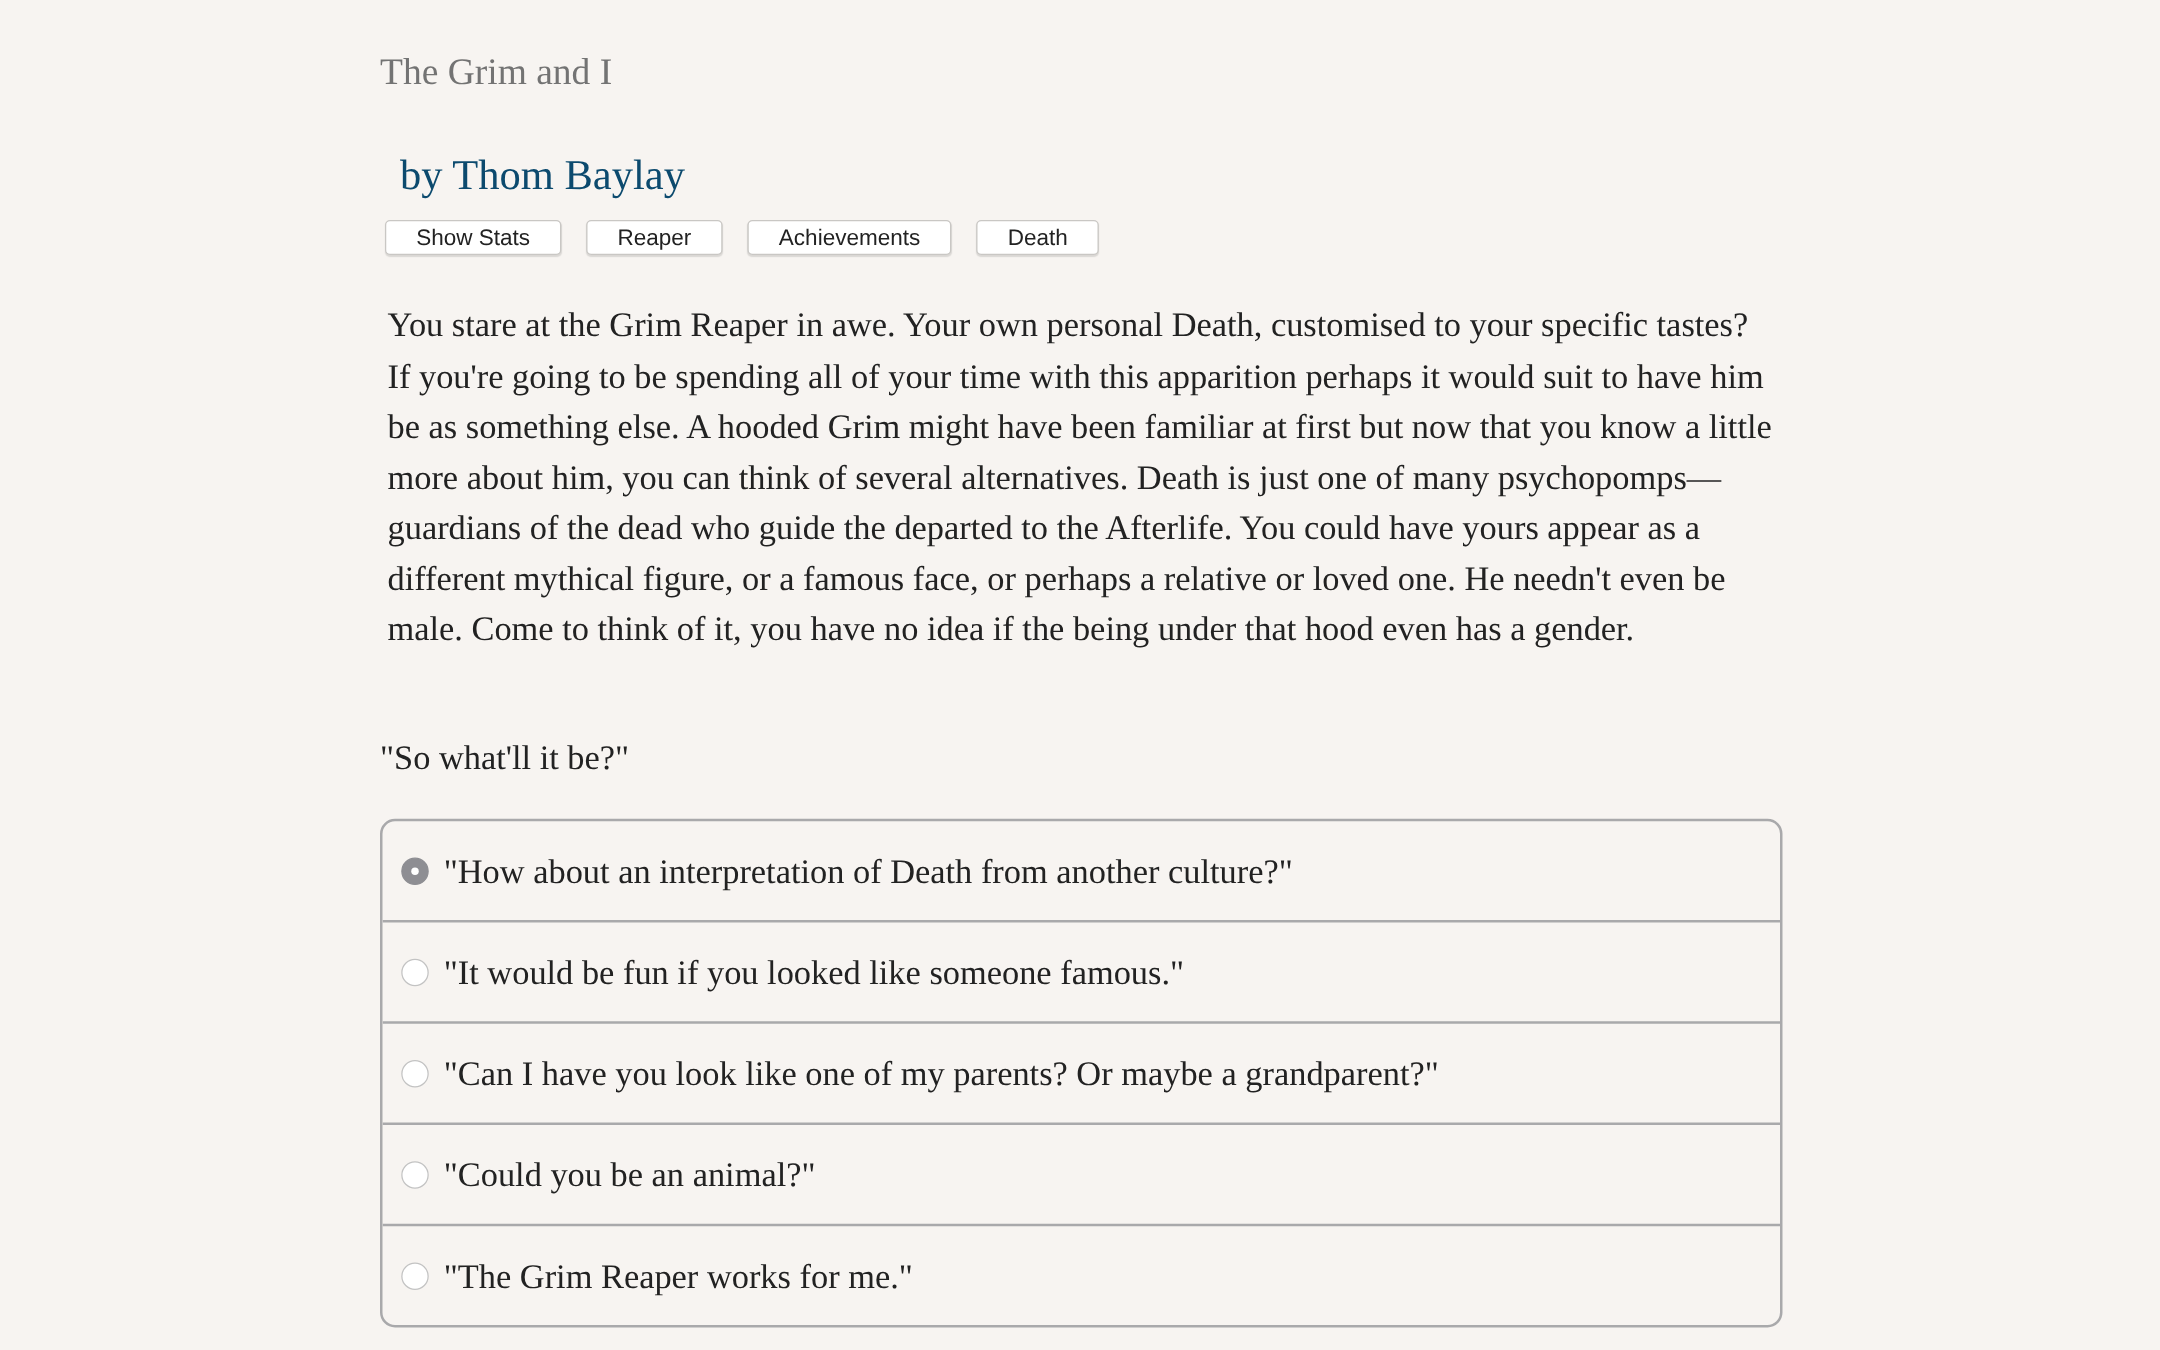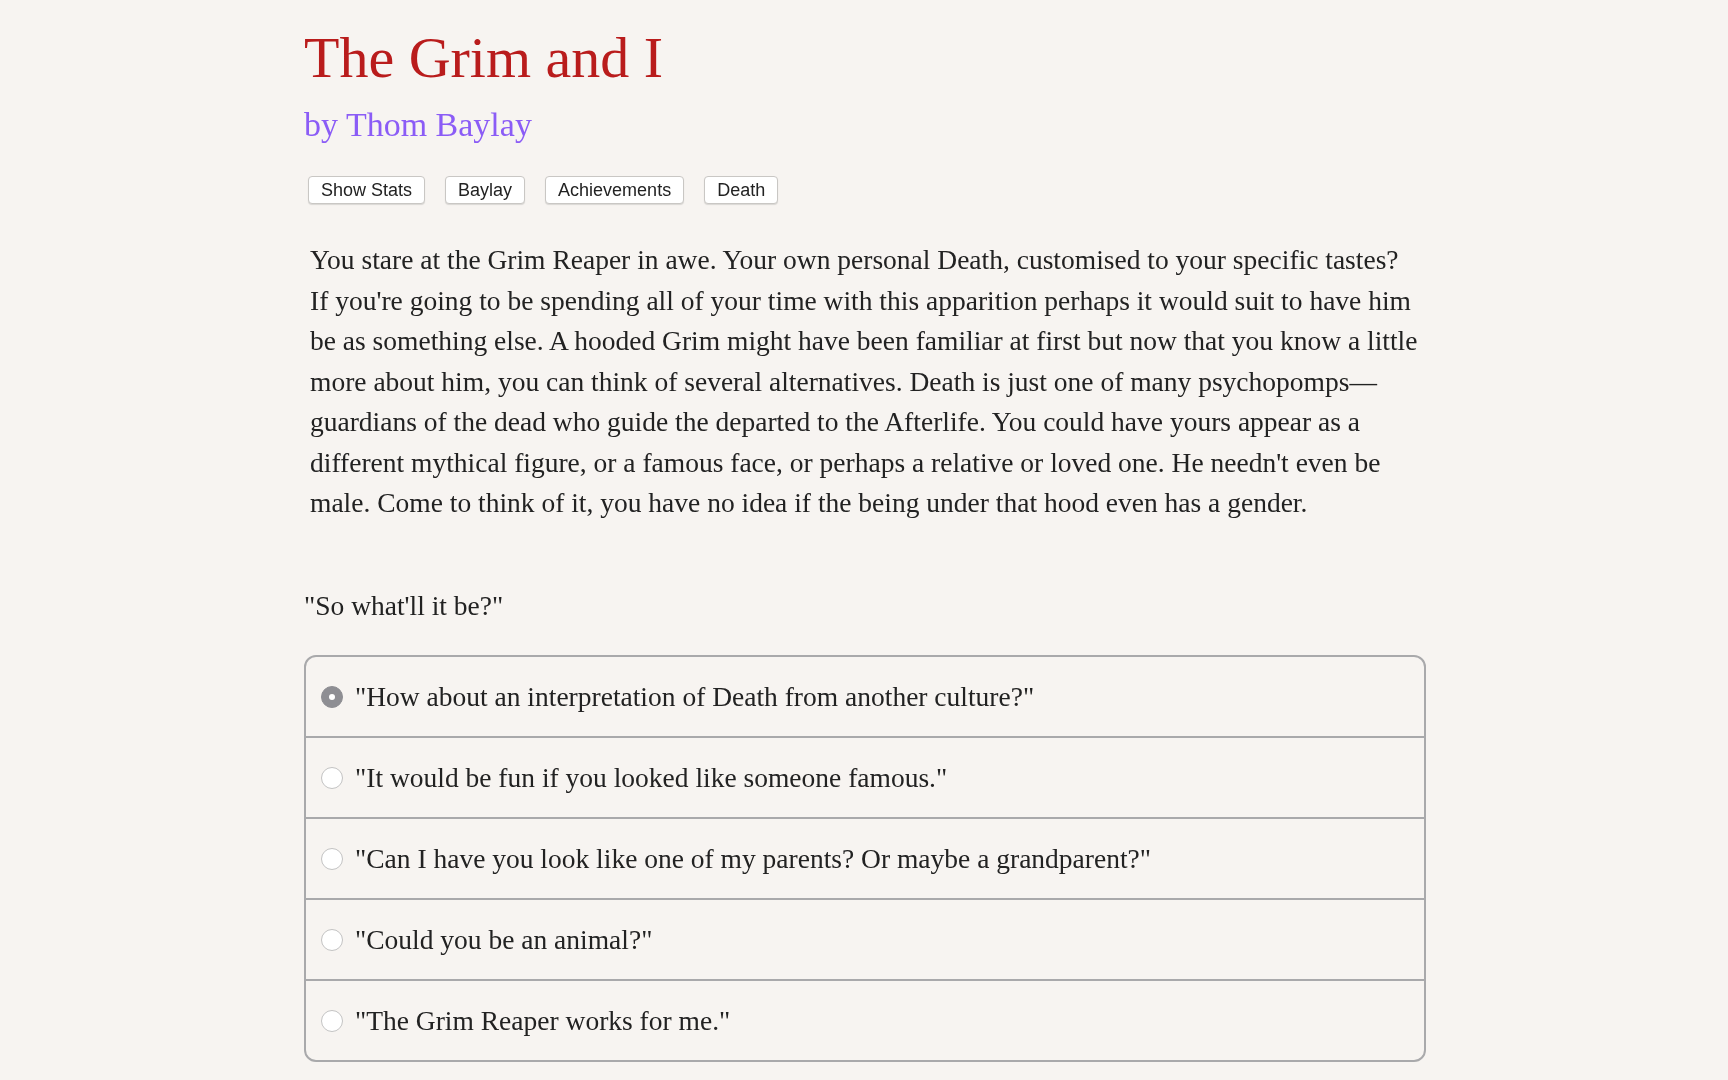--- a/index.html
+++ b/index.html
@@ -20,53 +20,53 @@
       top: 0;
       width: 1120px;
     }
     .title {
       position: absolute;
       top: 30px;
       left: 0;
       margin: 0;
       font-family: "Liberation Serif", serif;
       font-weight: normal;
-      font-size: 58px;
+      font-size: 30px;
       line-height: 56px;
-      color: #b91c1c;
+      color: #737373;
       white-space: nowrap;
     }
     .byline {
       position: absolute;
       top: 104px;
       left: 0;
-      margin: 0;
+      margin: 16px;
       font-family: "Liberation Serif", serif;
       font-weight: normal;
       font-size: 34px;
       line-height: 42px;
-      color: #8b5cf6;
+      color: #0c4a6e;
       white-space: nowrap;
     }
     .toolbar {
       position: absolute;
       top: 176px;
       left: 4px;
       display: flex;
       gap: 0;
     }
     .toolbar button {
       font-family: "Liberation Sans", sans-serif;
       font-size: 18px;
       color: #222;
       background: #ffffff;
       border: 1px solid #c9c7c4;
       border-radius: 4px;
       height: 28px;
-      padding: 0 12px;
+      padding: 0 24px;
       margin-right: 20px;
       box-shadow: 0 1px 1px rgba(0,0,0,0.12);
       line-height: 26px;
       cursor: pointer;
     }
     .passage {
       position: absolute;
       top: 234px;
       left: 0;
       width: 1125px;
@@ -145,21 +145,21 @@
   </style>
 </head>
 <body>
 
 <div class="page">
   <h1 class="title">The Grim and I</h1>
   <h2 class="byline">by Thom Baylay</h2>
 
   <div class="toolbar">
     <button>Show Stats</button>
-    <button>Baylay</button>
+    <button>Reaper</button>
     <button>Achievements</button>
     <button>Death</button>
   </div>
 
   <div class="passage">
     <p>You stare at the Grim Reaper in awe. Your own personal Death, customised to your specific tastes? If you're going to be spending all of your time with this apparition perhaps it would suit to have him be as something else. A hooded Grim might have been familiar at first but now that you know a little more about him, you can think of several alternatives. Death is just one of many psychopomps—guardians of the dead who guide the departed to the Afterlife. You could have yours appear as a different mythical figure, or a famous face, or perhaps a relative or loved one. He needn't even be male. Come to think of it, you have no idea if the being under that hood even has a gender.</p>
   </div>
 
   <div class="prompt">"So what'll it be?"</div>
 

